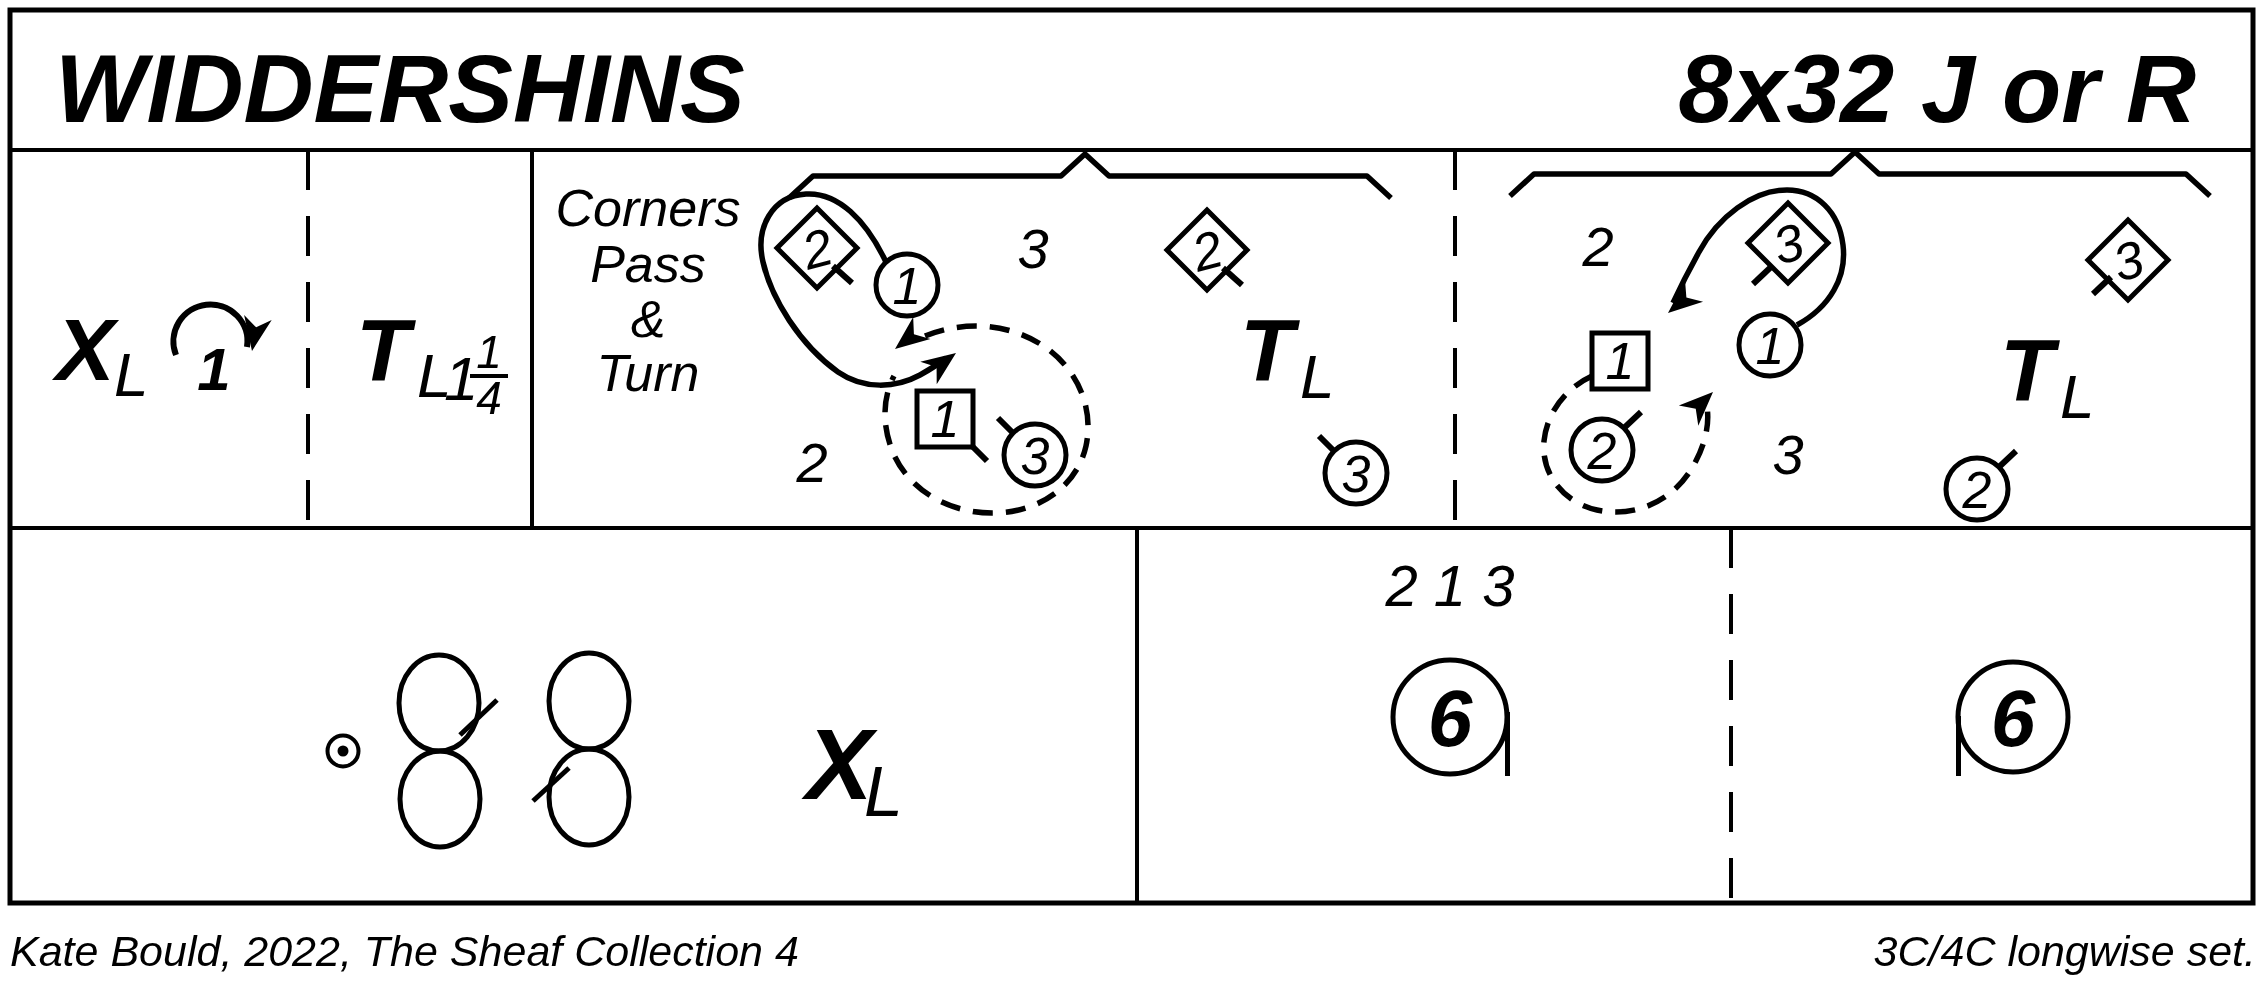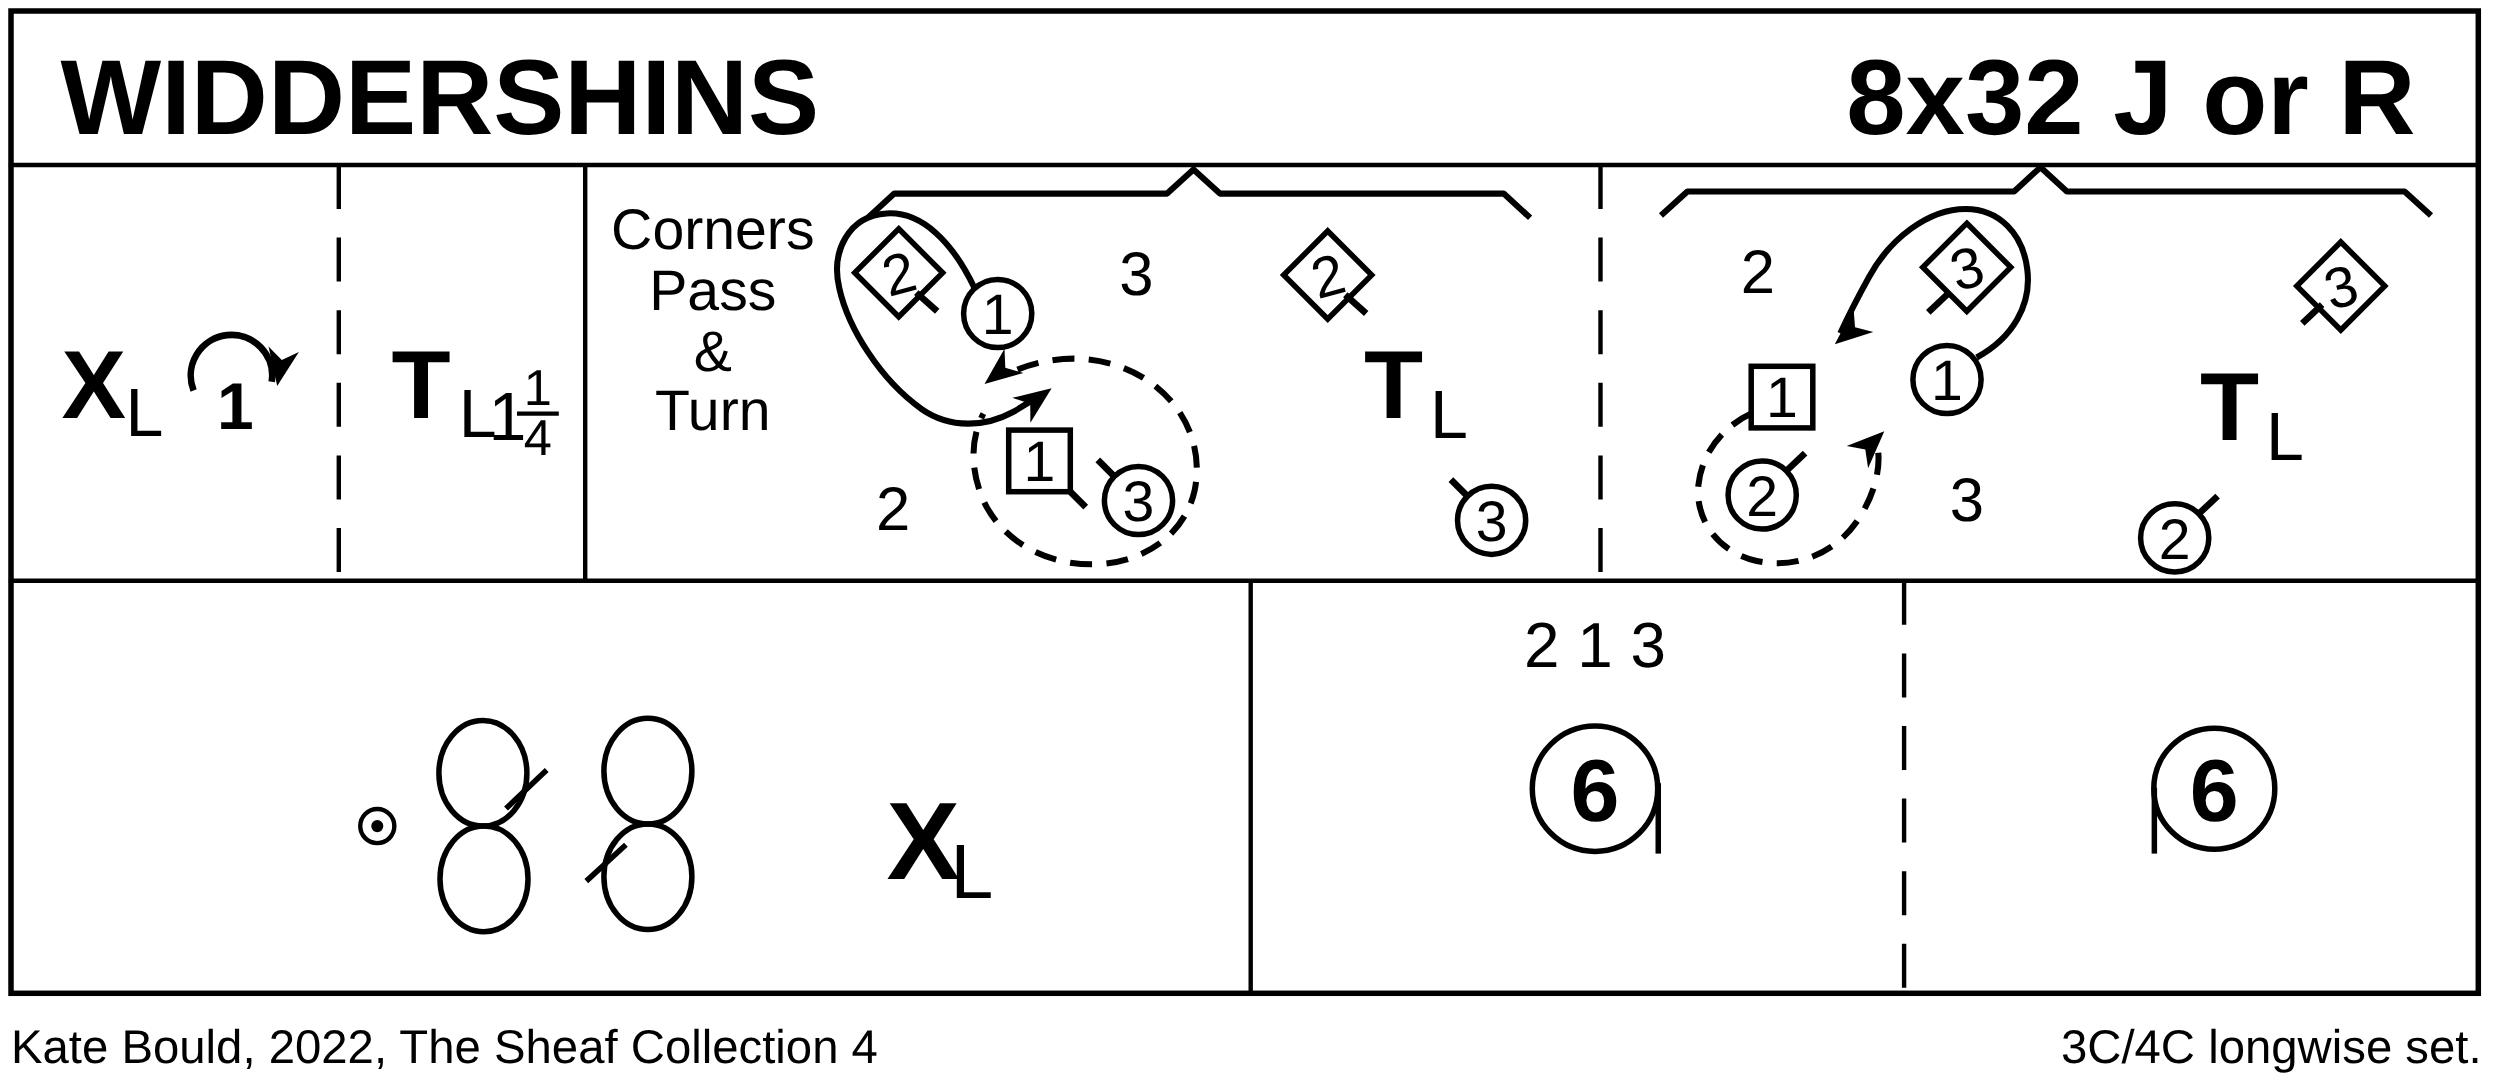--- a/index.html
+++ b/index.html
@@ -1,17 +1,17 @@
 <!DOCTYPE html>
 <html><head>
 <meta charset="utf-8">
 <style>
   html,body{margin:0;padding:0;background:#ffffff;}
   .stage{position:relative;width:2267px;height:988px;background:#ffffff;overflow:hidden;
-         font-family:"Liberation Sans",sans-serif;}
+         font-family:"Liberation Sans",sans-serif;font-style:italic;}
   svg text{font-family:"Liberation Sans",sans-serif;fill:#000;}
   .b{font-weight:bold;}
   .mid{text-anchor:middle;}
   .end{text-anchor:end;}
 </style>
 </head>
 <body>
 
 <div class="stage">
 <svg width="2267" height="988" viewBox="0 0 2267 988">

